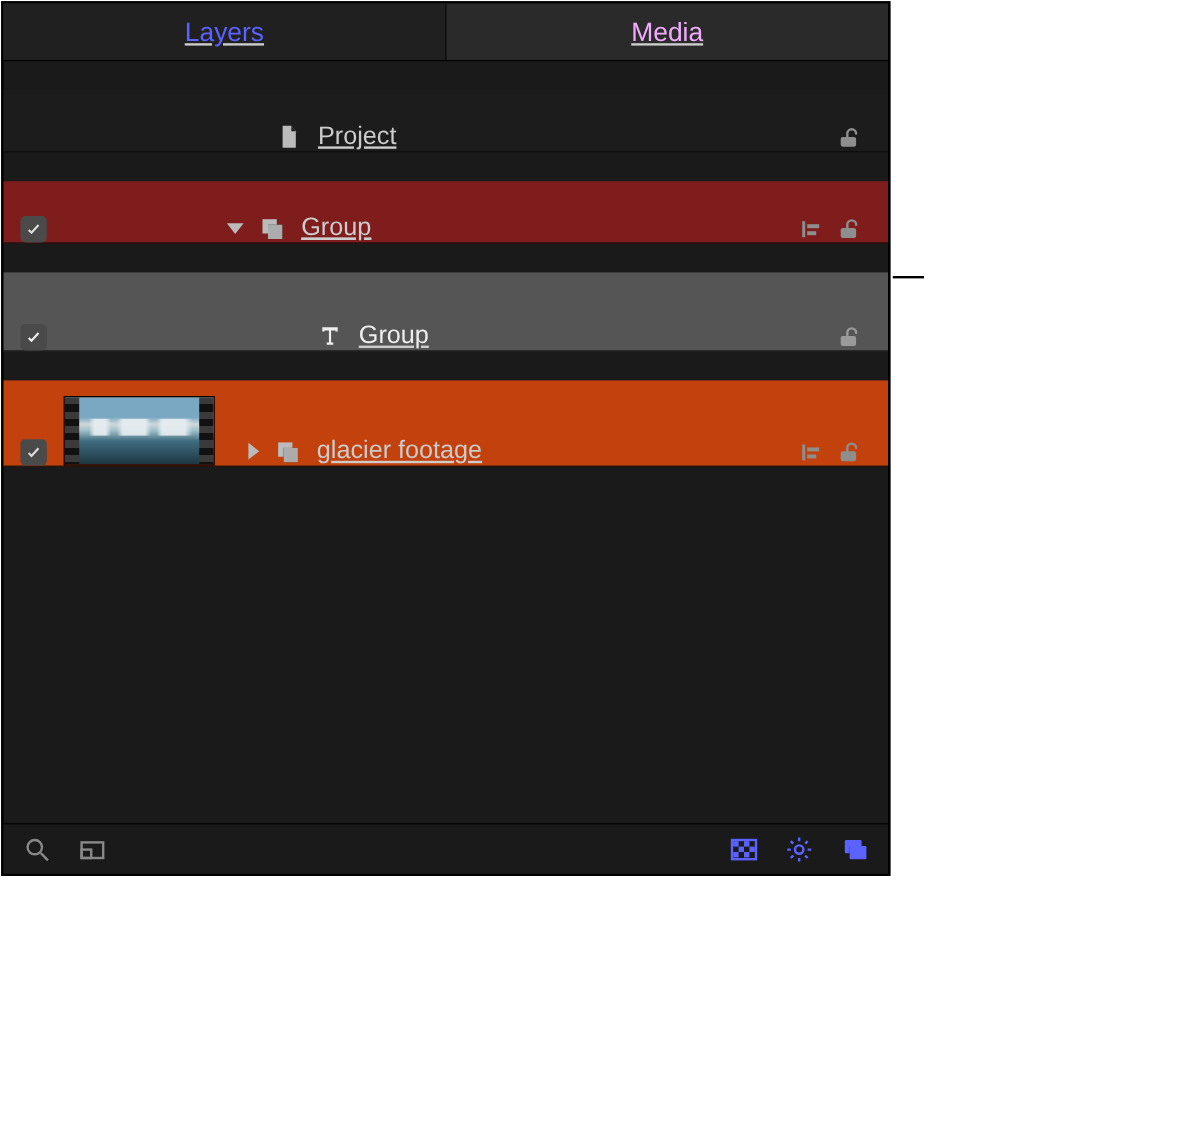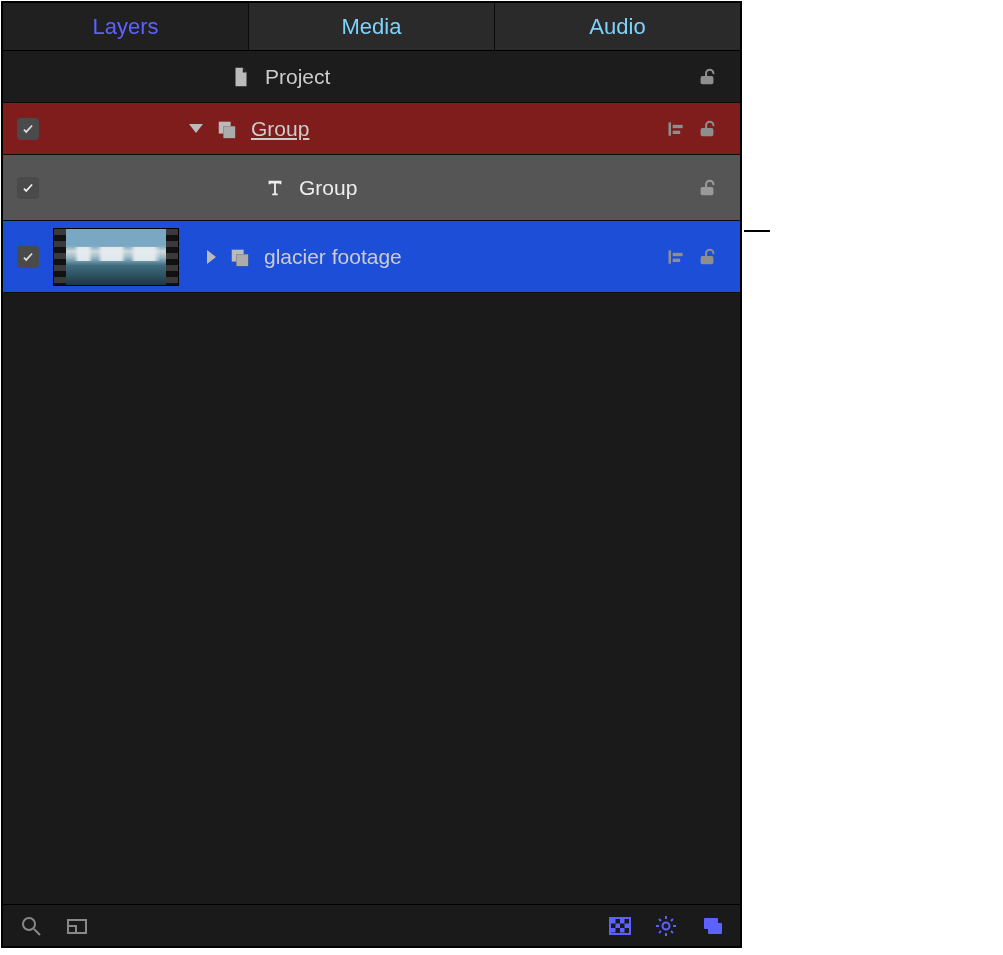--- a/index.html
+++ b/index.html
@@ -12,64 +12,66 @@
   .stage {
     position: relative;
     width: 1003px;
     height: 955px;
   }
   .panel {
     position: absolute;
     left: 1px;
     top: 1px;
     width: 741px;
-    height: 947px;
+    height: 729px;
     background: #1a1a1a;
     border: 2px solid #000;
     display: flex;
     flex-direction: column;
+    text-decoration: underline;
   }
 
   
   .tabs {
     display: flex;
     height: 48px;
     background: #2a2a2a;
     border-bottom: 1px solid #000;
   }
   .tab {
     flex: 1;
     display: flex;
     align-items: center;
     justify-content: center;
     font-size: 22px;
-    color: #7dd3fc;
+    color: #f0abfc;
     border-right: 1px solid #0a0a0a;
     cursor: pointer;
   }
   .tab:last-child { border-right: none; }
   .tab.active {
     color: #5b62ff;
     background: #202020;
   }
 
   .rows { flex: 1; position: relative; }
 
   .row {
     position: relative;
     display: flex;
-    align-items: center;
+    align-items: flex-end;
     height: 50px;
     border-bottom: 1px solid #0d0d0d;
     background: #1f1f1f;
+    margin-top: 24px;
   }
   .row.project { height: 52px; background: #1c1c1c; }
   .row.group   { height: 52px; background: #7f1d1d; }
   .row.text    { height: 66px; background: #555555; }
-  .row.clip    { height: 72px; background: #1d4ed8; }
+  .row.clip    { height: 72px; background: #c2410c; }
 
   .checkbox {
     width: 22px;
     height: 22px;
     border-radius: 4px;
     background: #4a4a4a;
     margin-left: 14px;
     display: flex;
     align-items: center;
     justify-content: center;
@@ -207,21 +209,20 @@
 </style>
 </head>
 <body>
 
 <div class="stage">
   <div class="panel">
 
     <div class="tabs">
       <div class="tab active">Layers</div>
       <div class="tab">Media</div>
-      <div class="tab">Audio</div>
     </div>
 
     <div class="rows">
 
       <div class="row project">
         <span class="spacer-check"></span>
         <div class="indent-project" style="display:flex;align-items:center;">
           <span class="icon-slot">
             <svg viewBox="0 0 24 24" fill="#bbb">
                 <path d="M6 2h8l4 5v15H6z"></path>

